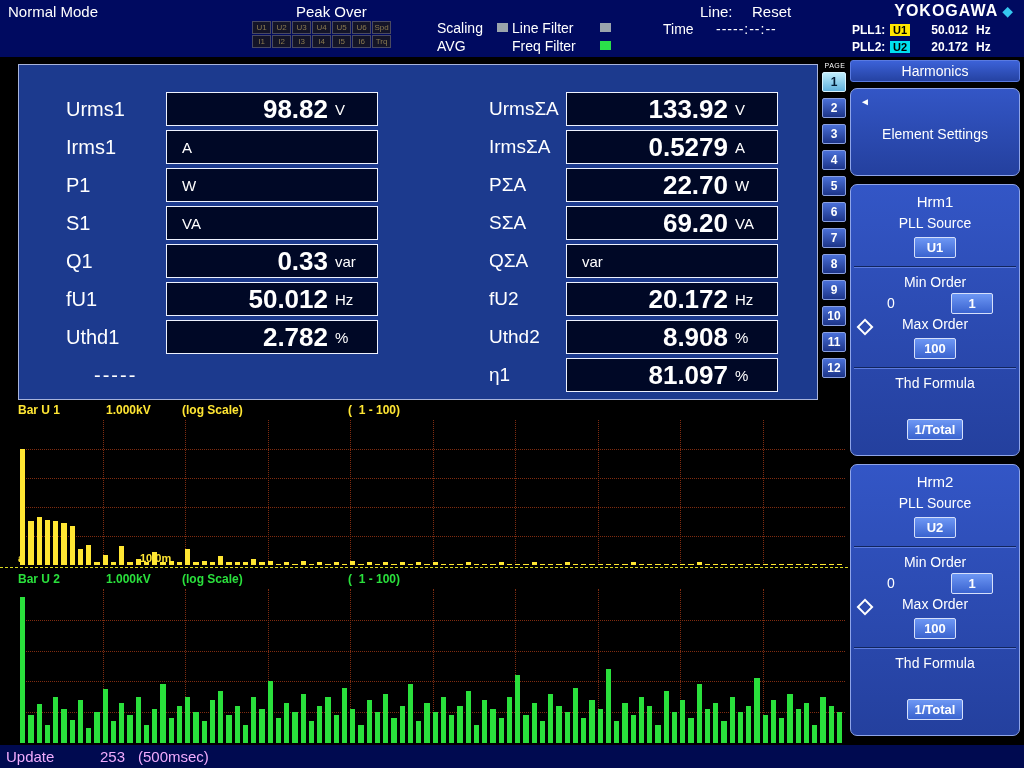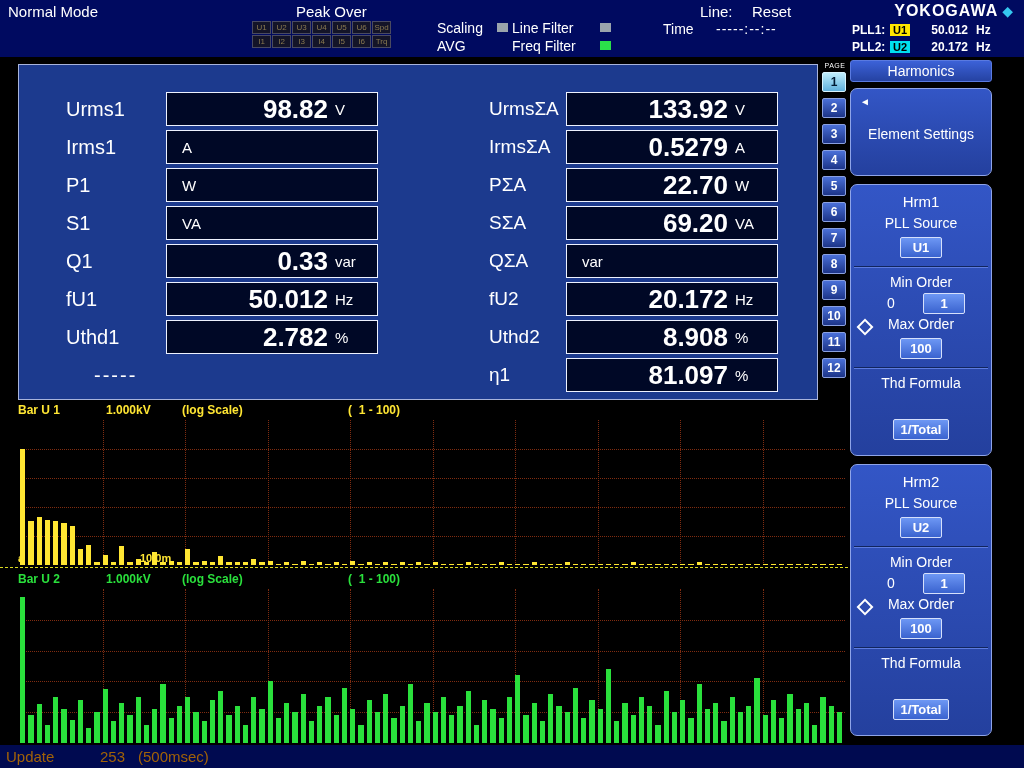--- a/index.html
+++ b/index.html
@@ -74,21 +74,21 @@
   #plot1{height:145px}
   #plot2{height:154px}
   .grid{position:absolute}
   .grid.v{top:0;bottom:0;width:0;border-left:1px dotted #802c10}
   .grid.h{left:0;right:0;height:0;border-top:1px dotted #802c10}
   .bar{position:absolute;bottom:0}
   .bl-a{position:absolute;left:-2px;bottom:1px;color:#ffe633;font-size:11px;font-weight:bold}
   .bl-b{position:absolute;left:120px;bottom:1px;color:#ffe633;font-size:11px;font-weight:bold}
 
   
-  .sidebar{position:absolute;left:850px;top:60px;width:142px}
+  .sidebar{position:absolute;left:850px;top:60px;width:170px}
   .sb-head{height:22px;background:linear-gradient(#3c62d8,#2542a2);border:1px solid #5a7ae0;
            border-radius:3px;color:#fff;font-size:14px;display:flex;align-items:center;
            justify-content:center;margin-bottom:6px;box-sizing:border-box}
   .sb-panel{background:linear-gradient(180deg,#3356c6,#24409e);border:1px solid #8fa4e8;
             border-radius:7px;color:#fff;position:relative;box-sizing:border-box}
   .sb-es{height:88px;margin-bottom:8px}
   .es-arrow{position:absolute;left:9px;top:7px;font-size:10px}
   .es-label{position:absolute;left:0;right:0;top:37px;text-align:center;font-size:14px}
   .sb-group{height:272px;margin-bottom:8px;padding-top:6px}
   .sb-title{text-align:center;font-size:15px;height:22px;line-height:22px}
@@ -98,21 +98,21 @@
         border-radius:2px;font-size:13px;font-weight:bold;text-align:center}
   .divider{height:0;border-top:1px solid #12255e;border-bottom:1px solid #5d7ce0;margin:4px 3px}
   .order-row{display:flex;justify-content:space-between;align-items:center;height:22px;
              padding:0 26px 0 36px;font-size:14px}
   .order-row .vbox{margin:0;display:inline-block}
   .diamond{position:absolute;left:8px;top:136px;width:8px;height:8px;border:2px solid #fff;
            transform:rotate(45deg)}
   .thd-box{margin-top:26px}
 
   
-  .statusbar{position:absolute;left:0;top:745px;width:1024px;height:24px;background:#000a50;color:#a16207;font-size:15px}
+  .statusbar{position:absolute;left:0;top:745px;width:1024px;height:24px;background:#000a50;color:#f0abfc;font-size:15px}
   .statusbar span{position:absolute;top:3px;white-space:pre}
   .su{left:6px}
   .sc{left:100px}
   .si{left:138px}
 </style>
 </head>
 <body>
 
 <div class="topbar">
   <span class="tb mode">Normal Mode</span>

